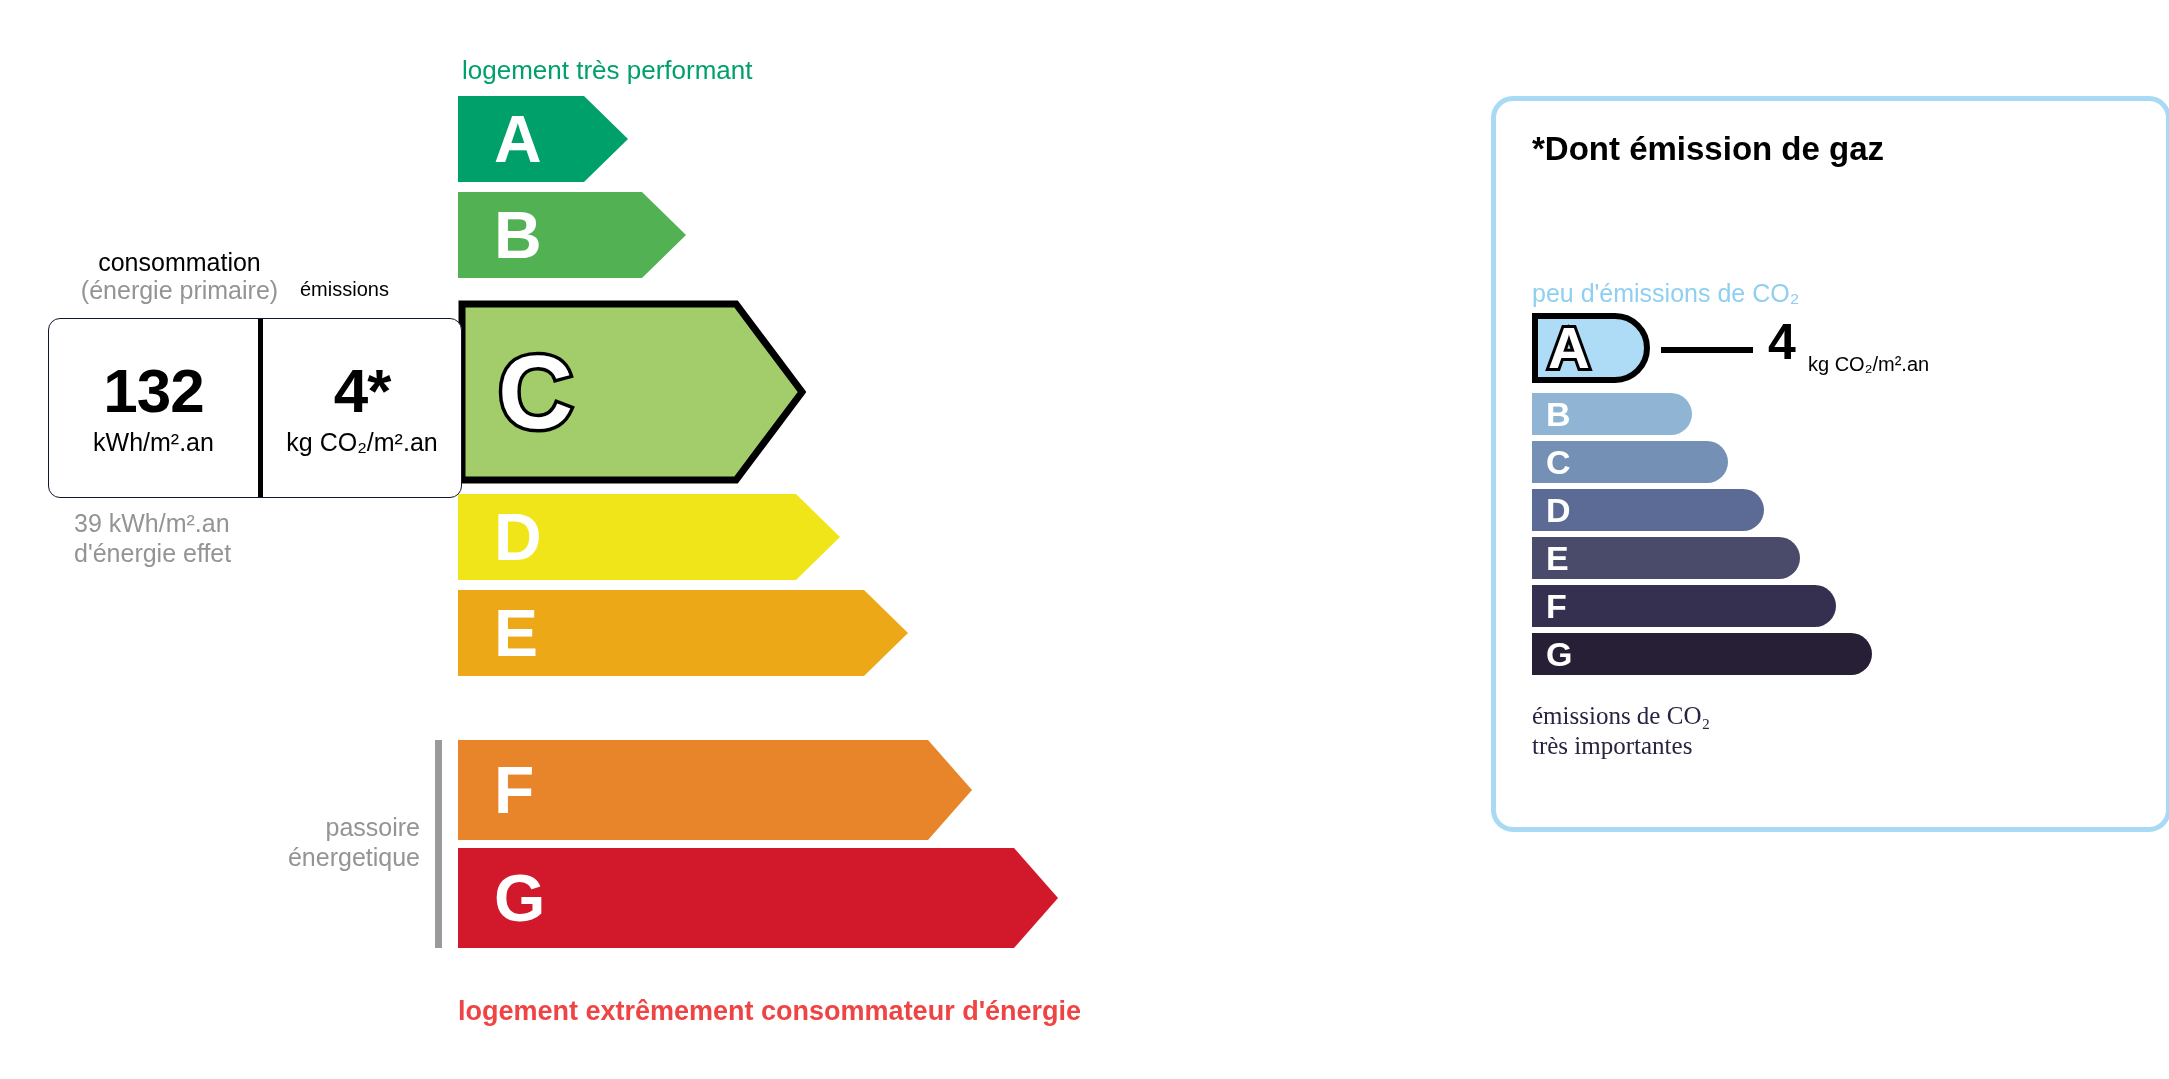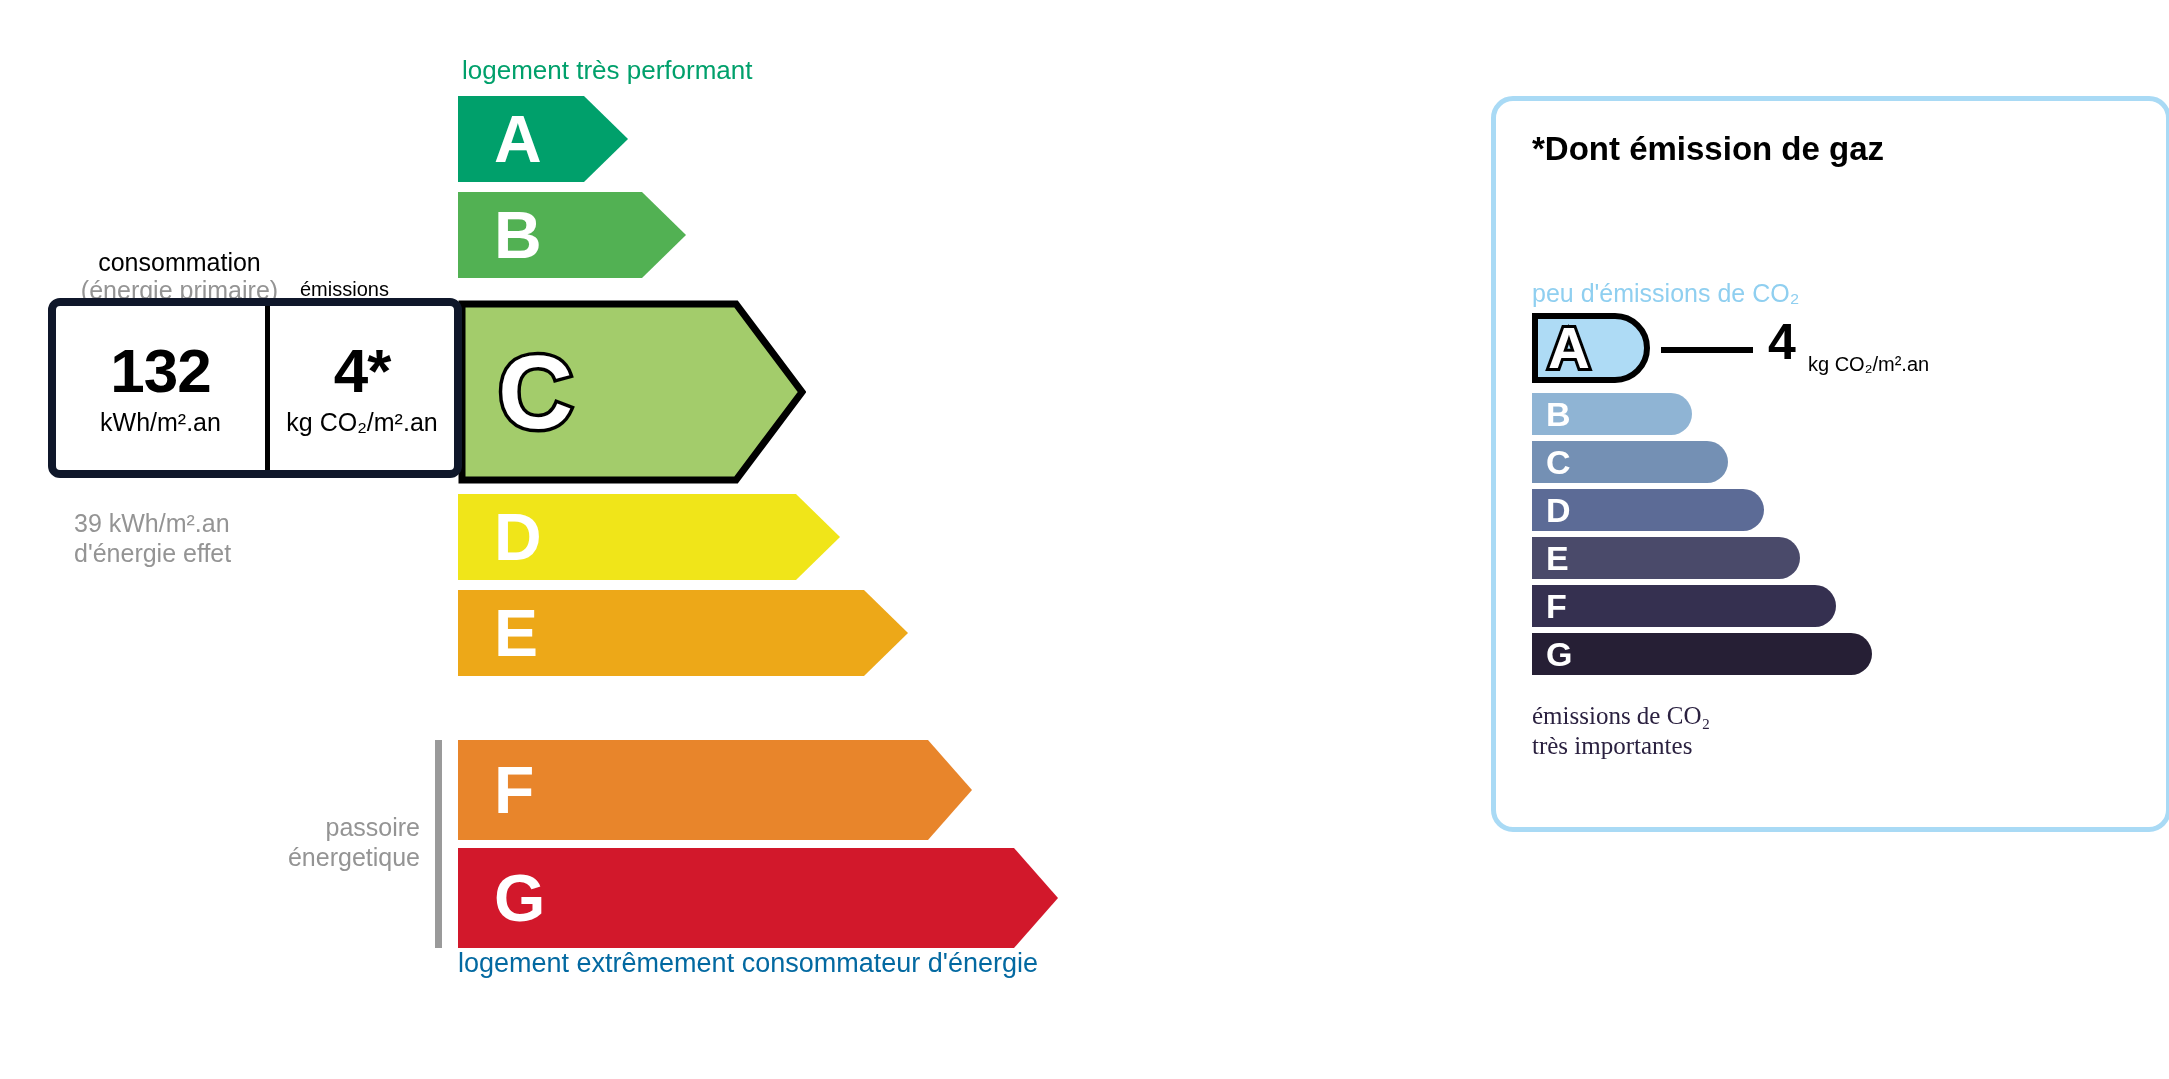--- a/index.html
+++ b/index.html
@@ -24,24 +24,25 @@
   #top-caption {
     position: absolute;
     left: 462px; top: 55px;
     font-size: 26px;
     color: #00A06B;
     white-space: nowrap;
   }
 
   #bottom-caption {
     position: absolute;
-    left: 458px; top: 948px;
+    left: 458px; top: 996px;
     font-size: 27px;
-    color: #0369a1;
-    white-space: nowrap;
+    color: #ef4444;
+    white-space: nowrap;
+    font-weight: bold;
   }
 
   
   #label-consommation {
     position: absolute;
     left: 62px; top: 248px;
     width: 235px;
     text-align: center;
     font-size: 25px;
     color: #000;
@@ -53,23 +54,23 @@
     position: absolute;
     left: 300px; top: 278px;
     font-size: 20px;
     color: #000;
     white-space: nowrap;
   }
 
   
   #value-box {
     position: absolute;
-    left: 48px; top: 298px;
+    left: 48px; top: 318px;
     width: 414px; height: 180px;
-    border: 8px solid #0f172a;
+    border: 1px solid #0f172a;
     border-radius: 12px;
     background: #fff;
     display: flex;
     z-index: 5;
     justify-content: center;
   }
   #value-box .cell {
     flex: 1;
     display: flex;
     flex-direction: column;

